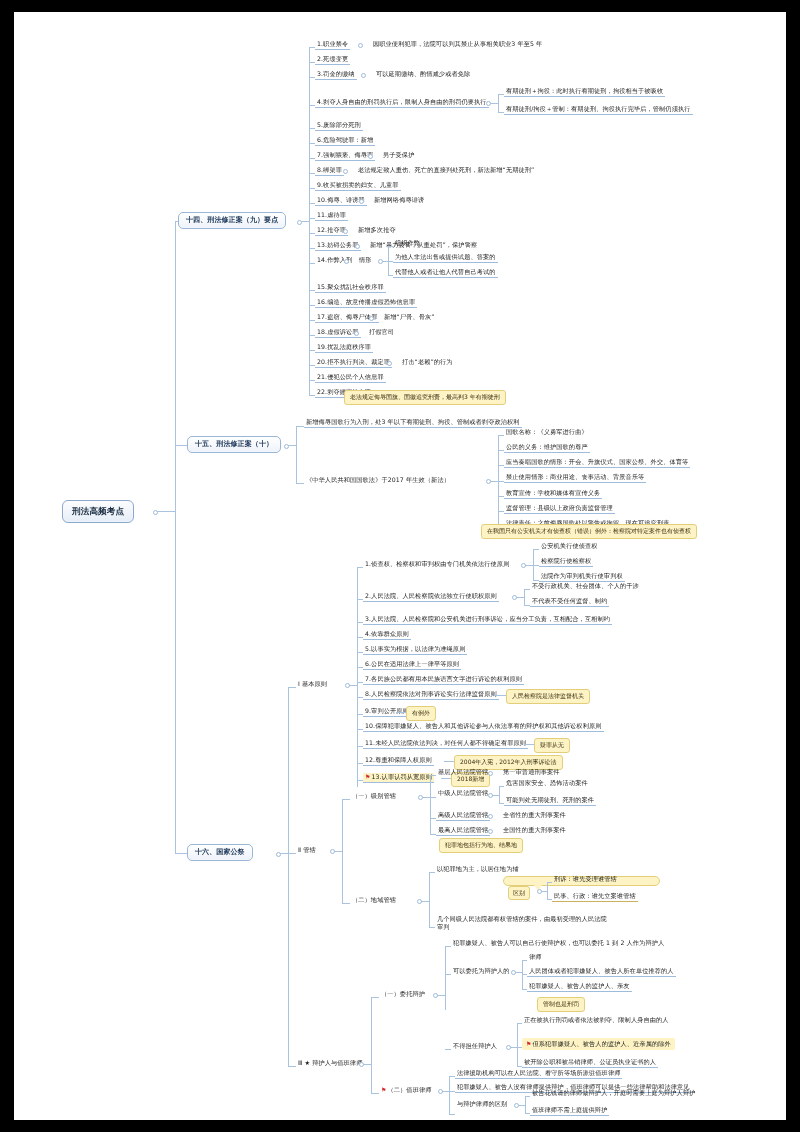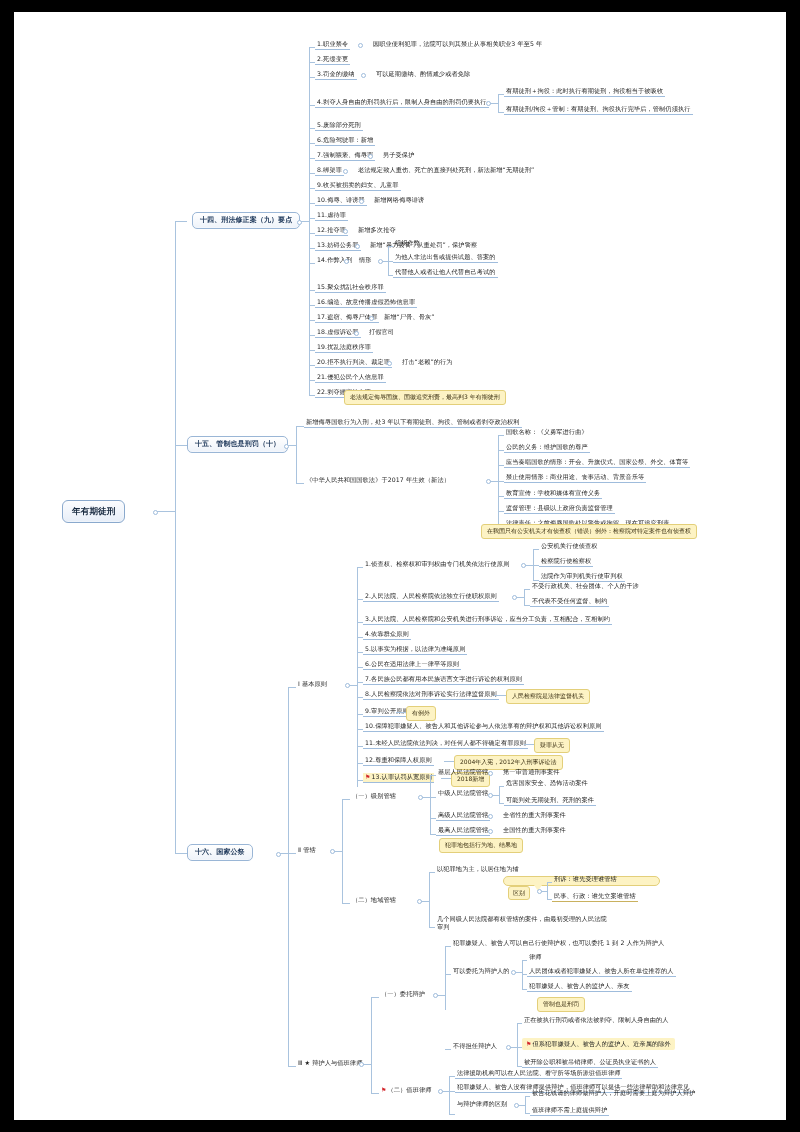--- a/index.html
+++ b/index.html
@@ -85,30 +85,30 @@
     border:0.7px solid #9fbcdc;background:#ffffff;
   }
   .flag{color:#d2242a;font-size:6px;margin-right:1px;}
   .hl{background:#fdf3c4;}
 </style>
 </head>
 <body>
 
 <div id="canvas">
 
-  <div class="node box root" style="left:48px;top:488px;">年有期徒刑</div>
+  <div class="node box root" style="left:48px;top:488px;">刑法高频考点</div>
   <div class="dot" style="left:139px;top:497.5px;"></div>
 
   <div class="ln lnh" style="left:143px;top:499px;width:18px;"></div>
   <div class="ln lnv" style="left:161px;top:209px;height:632px;"></div>
   <div class="ln lnh" style="left:161px;top:209px;width:12px;"></div>
   <div class="ln lnh" style="left:161px;top:433px;width:12px;"></div>
   <div class="ln lnh" style="left:161px;top:841px;width:12px;"></div>
 
-  <div class="node box" style="left:178px;top:200px;">十四、刑法修正案（九）要点</div>
+  <div class="node box" style="left:164px;top:200px;">十四、刑法修正案（九）要点</div>
   <div class="dot" style="left:283px;top:207.5px;"></div>
   <div class="ln lnh" style="left:287px;top:209px;width:8px;"></div>
   <div class="ln lnv" style="left:295px;top:35px;height:348px;"></div>
 
   <div class="ln lnh" style="left:295px;top:35px;width:6px;"></div>
   <div class="node ul" style="left:301px;top:28px;"><span>1.职业禁令</span></div>
   <div class="dot" style="left:344px;top:31px;"></div>
   <div class="node plain" style="left:357px;top:28px;">因职业便利犯罪，法院可以判其禁止从事相关职业3 年至5 年</div>
 
   <div class="ln lnh" style="left:295px;top:50px;width:6px;"></div>
@@ -203,21 +203,21 @@
   <div class="node ul" style="left:301px;top:346px;">20.拒不执行判决、裁定罪</div>
   <div class="dot" style="left:373px;top:349px;"></div>
   <div class="node plain" style="left:386px;top:346px;">打击“老赖”的行为</div>
 
   <div class="ln lnh" style="left:295px;top:368px;width:6px;"></div>
   <div class="node ul" style="left:301px;top:361px;">21.侵犯公民个人信息罪</div>
 
   <div class="ln lnh" style="left:295px;top:383px;width:6px;"></div>
   <div class="node ul" style="left:301px;top:376px;">22.剥夺嫖宿幼女罪</div>
 
-  <div class="node box" style="left:173px;top:424px;">十五、管制也是刑罚（十）</div>
+  <div class="node box" style="left:173px;top:424px;">十五、刑法修正案（十）</div>
   <div class="dot" style="left:270px;top:431.5px;"></div>
   <div class="ln lnh" style="left:274px;top:433px;width:8px;"></div>
   <div class="ln lnv" style="left:282px;top:414px;height:57px;"></div>
 
   <div class="note" style="left:330px;top:378px;">老法规定侮辱国旗、国徽追究刑责，最高判3 年有期徒刑</div>
 
   <div class="ln lnh" style="left:282px;top:414px;width:8px;"></div>
   <div class="node ul" style="left:290px;top:406px;">新增侮辱国歌行为入刑，处3 年以下有期徒刑、拘役、管制或者剥夺政治权利</div>
 
   <div class="ln lnh" style="left:282px;top:471px;width:8px;"></div>

